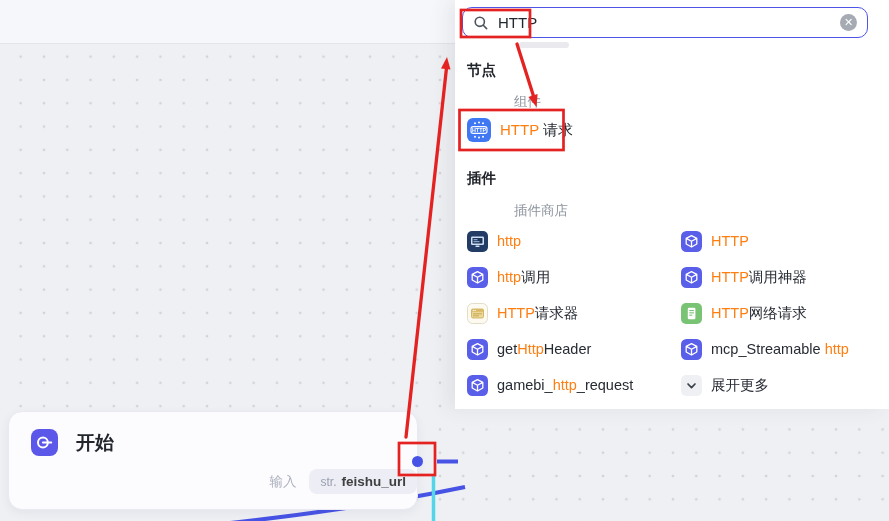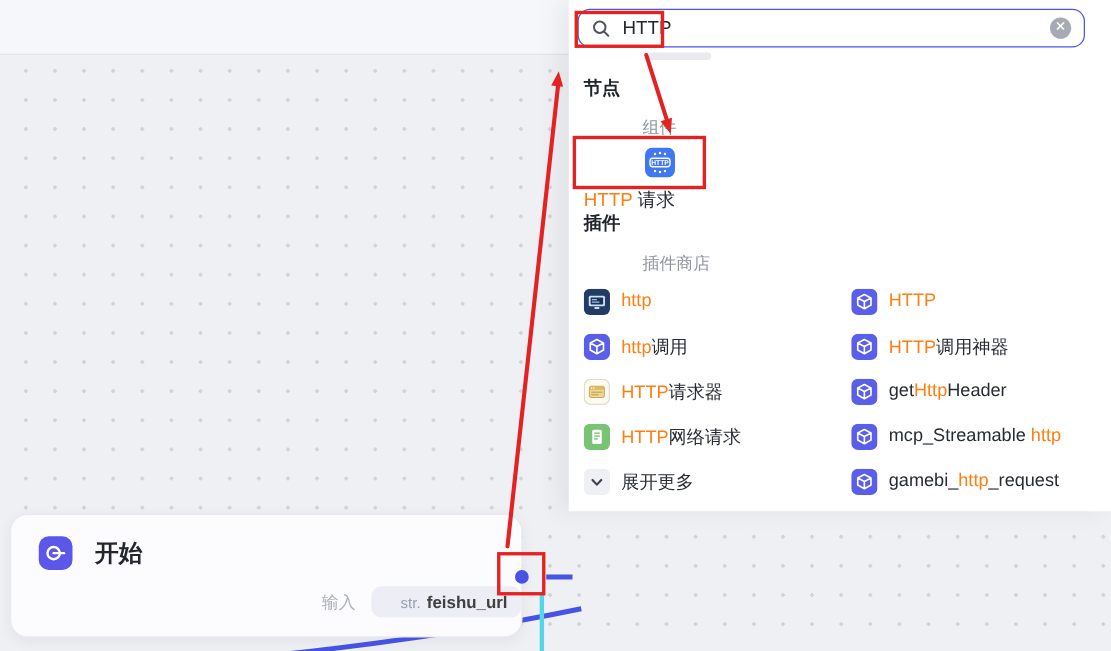--- a/index.html
+++ b/index.html
@@ -29,38 +29,38 @@
     background:#fcfcff;border:1px solid #e8e9f2;border-radius:14px;
     box-shadow:0 3px 10px rgba(70,70,120,.07);
   }
   .sn-header{display:flex;align-items:center;gap:18px;padding:17px 0 0 22px;}
   .sn-icon{width:27px;height:27px;border-radius:8px;background:#5b57e8;
     display:flex;align-items:center;justify-content:center;flex:0 0 auto;}
   .sn-title{font-size:19px;color:#23262d;font-weight:600;}
   .sn-body{display:flex;align-items:center;gap:13px;padding:13px 0 0 22px;justify-content:flex-end;}
   .sn-input-label{color:#abb0bc;font-size:13.5px;}
   .sn-pill{background:#ededf6;border-radius:8px;padding:5px 11px;display:flex;gap:5px;align-items:baseline;}
-  .sn-pill-type{color:#9aa0ae;font-size:12px;margin-left:12px;}
+  .sn-pill-type{color:#9aa0ae;font-size:12px;}
   .sn-pill-name{color:#404040;font-size:13.5px;font-weight:700;}
   .port-dot{position:absolute;left:412px;top:456px;width:11px;height:11px;border-radius:50%;background:var(--edge-blue);}
   
   .panel{position:absolute;left:455px;top:0;width:434px;height:409px;background:#fff;
     box-shadow:-8px 0 18px rgba(60,60,90,.08);}
   .search-box{position:absolute;left:7px;top:7px;width:406px;height:31px;box-sizing:border-box;
     border:1.6px solid var(--accent);border-radius:10px;background:#fff;
     display:flex;align-items:center;padding:0 10px;}
   .search-text{margin-left:9px;font-size:15px;color:var(--text-dark);}
   .clear-btn{margin-left:auto;width:17px;height:17px;border-radius:50%;background:#a6abb3;
     color:#fff;display:flex;align-items:center;justify-content:center;
     font-size:11px;line-height:1;cursor:pointer;font-weight:700;}
   .scroll-artifact{position:absolute;left:64px;top:42px;width:50px;height:6px;background:#e9e9ee;border-radius:3px;}
   .sec-header{position:absolute;left:12px;font-size:14.5px;font-weight:700;color:#21252b;}
   .sub-header{position:absolute;left:12px;font-size:13.5px;color:var(--text-gray);margin-left:47px;}
-  .component-row{position:absolute;left:12px;top:118px;display:flex;align-items:flex-end;gap:9px;
-    font-size:15px;cursor:pointer;flex-direction:column;}
+  .component-row{position:absolute;left:12px;top:118px;display:flex;align-items:center;gap:9px;
+    font-size:15px;cursor:pointer;}
   .plugin-grid{position:absolute;left:12px;top:223px;width:412px;display:grid;
     grid-template-columns:214px 1fr;}
   .plugin-item{height:36px;display:flex;align-items:center;gap:9px;font-size:14.5px;cursor:pointer;}
   .picon{display:flex;flex:0 0 auto;}
   .seg{color:#272b33;white-space:pre;}
   .seg.hl{color:var(--hl);}
   
   .overlay{position:absolute;inset:0;pointer-events:none;z-index:50;}
 </style>
 </head>
@@ -186,64 +186,64 @@
             <circle cx="8.1" cy="7.4" r="0.6" fill="#fff"></circle>
             <rect x="6" y="10.3" width="9" height="1" fill="#c9a94e"></rect>
             <rect x="6" y="12.3" width="6" height="1" fill="#c9a94e"></rect>
           </svg>
         </span>
         <span><span class="seg hl">HTTP</span><span class="seg">请求器</span></span>
       </div>
       <div class="plugin-item">
         <span class="picon">
           <svg width="21" height="21" viewBox="0 0 21 21">
-            <rect width="21" height="21" rx="5.5" fill="#5a5fe9"></rect>
-            <path d="M10.5 4.6 L15.8 7.4 L15.8 13 L10.5 16 L5.2 13 L5.2 7.4 Z M5.2 7.4 L10.5 10.2 L15.8 7.4 M10.5 10.2 L10.5 16" stroke="#fff" stroke-width="1.3" fill="none" stroke-linejoin="round"></path>
-          </svg>
-        </span>
-        <span><span class="seg">get</span><span class="seg hl">Http</span><span class="seg">Header</span></span>
-      </div>
-      <div class="plugin-item">
-        <span class="picon">
-          <svg width="21" height="21" viewBox="0 0 21 21">
             <rect width="21" height="21" rx="5" fill="#79c474"></rect>
             <rect x="6.8" y="4.8" width="7.6" height="11.4" rx="1.2" fill="#fff"></rect>
             <rect x="8.3" y="7" width="4.6" height="1.1" fill="#79c474"></rect>
             <rect x="8.3" y="9.3" width="4.6" height="1.1" fill="#79c474"></rect>
             <rect x="8.3" y="11.6" width="3" height="1.1" fill="#79c474"></rect>
           </svg>
         </span>
         <span><span class="seg hl">HTTP</span><span class="seg">网络请求</span></span>
       </div>
       <div class="plugin-item">
         <span class="picon">
           <svg width="21" height="21" viewBox="0 0 21 21">
             <rect width="21" height="21" rx="5.5" fill="#5a5fe9"></rect>
             <path d="M10.5 4.6 L15.8 7.4 L15.8 13 L10.5 16 L5.2 13 L5.2 7.4 Z M5.2 7.4 L10.5 10.2 L15.8 7.4 M10.5 10.2 L10.5 16" stroke="#fff" stroke-width="1.3" fill="none" stroke-linejoin="round"></path>
           </svg>
         </span>
+        <span><span class="seg">get</span><span class="seg hl">Http</span><span class="seg">Header</span></span>
+      </div>
+      <div class="plugin-item">
+        <span class="picon">
+          <svg width="21" height="21" viewBox="0 0 21 21">
+            <rect width="21" height="21" rx="5.5" fill="#5a5fe9"></rect>
+            <path d="M10.5 4.6 L15.8 7.4 L15.8 13 L10.5 16 L5.2 13 L5.2 7.4 Z M5.2 7.4 L10.5 10.2 L15.8 7.4 M10.5 10.2 L10.5 16" stroke="#fff" stroke-width="1.3" fill="none" stroke-linejoin="round"></path>
+          </svg>
+        </span>
         <span><span class="seg">mcp_Streamable </span><span class="seg hl">http</span></span>
+      </div>
+      <div class="plugin-item">
+        <span class="picon">
+          <svg width="21" height="21" viewBox="0 0 21 21">
+            <rect width="21" height="21" rx="5.5" fill="#5a5fe9"></rect>
+            <path d="M10.5 4.6 L15.8 7.4 L15.8 13 L10.5 16 L5.2 13 L5.2 7.4 Z M5.2 7.4 L10.5 10.2 L15.8 7.4 M10.5 10.2 L10.5 16" stroke="#fff" stroke-width="1.3" fill="none" stroke-linejoin="round"></path>
+          </svg>
+        </span>
+        <span><span class="seg">gamebi_</span><span class="seg hl">http</span><span class="seg">_request</span></span>
       </div>
       <div class="plugin-item">
         <span class="picon">
           <svg width="21" height="21" viewBox="0 0 21 21">
             <rect width="21" height="21" rx="5" fill="#eef0f3"></rect>
             <path d="M7 9 L10.5 12.7 L14 9" stroke="#3c414a" stroke-width="1.7" fill="none" stroke-linecap="round" stroke-linejoin="round"></path>
           </svg>
         </span>
         <span><span class="seg">展开更多</span></span>
-      </div>
-      <div class="plugin-item">
-        <span class="picon">
-          <svg width="21" height="21" viewBox="0 0 21 21">
-            <rect width="21" height="21" rx="5.5" fill="#5a5fe9"></rect>
-            <path d="M10.5 4.6 L15.8 7.4 L15.8 13 L10.5 16 L5.2 13 L5.2 7.4 Z M5.2 7.4 L10.5 10.2 L15.8 7.4 M10.5 10.2 L10.5 16" stroke="#fff" stroke-width="1.3" fill="none" stroke-linejoin="round"></path>
-          </svg>
-        </span>
-        <span><span class="seg">gamebi_</span><span class="seg hl">http</span><span class="seg">_request</span></span>
       </div>
     </div>
 </div>
 
 <svg class="overlay" width="889" height="521">
   <g stroke="var(--red)" fill="none" stroke-width="2.7">
     <rect x="461" y="10" width="69" height="27"></rect>
     <rect x="459.5" y="110" width="104" height="40"></rect>
     <rect x="399" y="443" width="36" height="32"></rect>
   </g>

